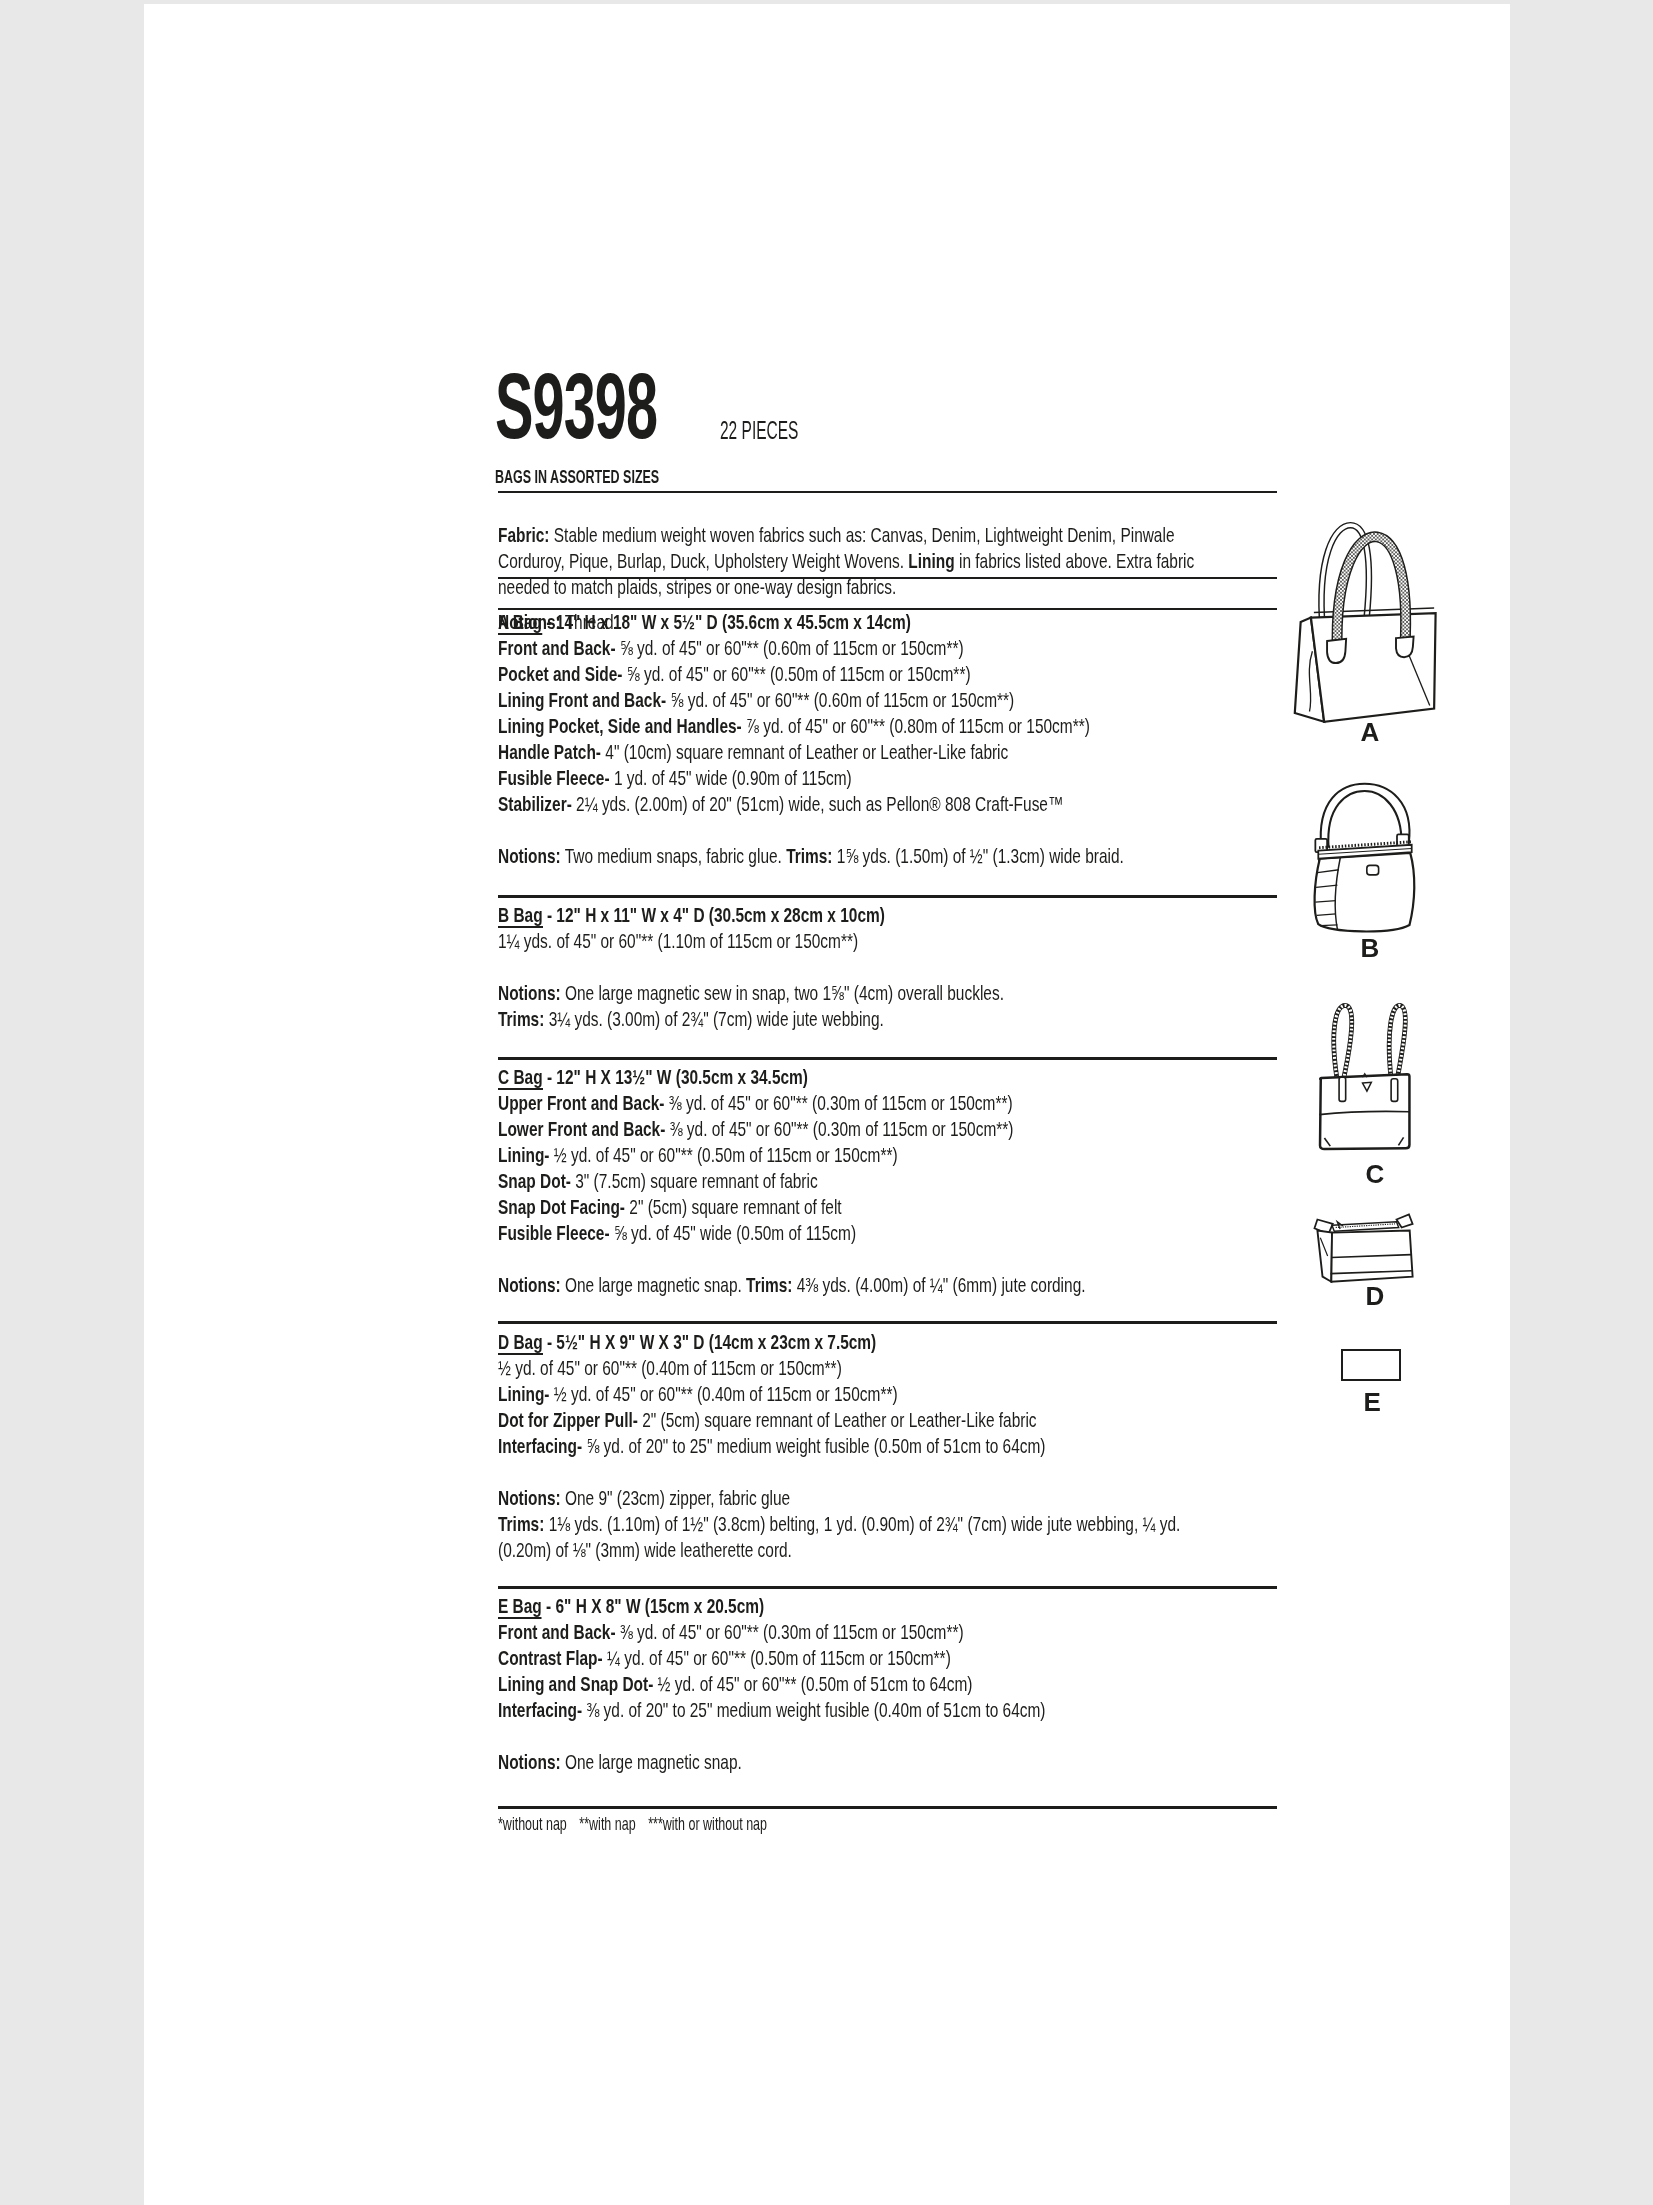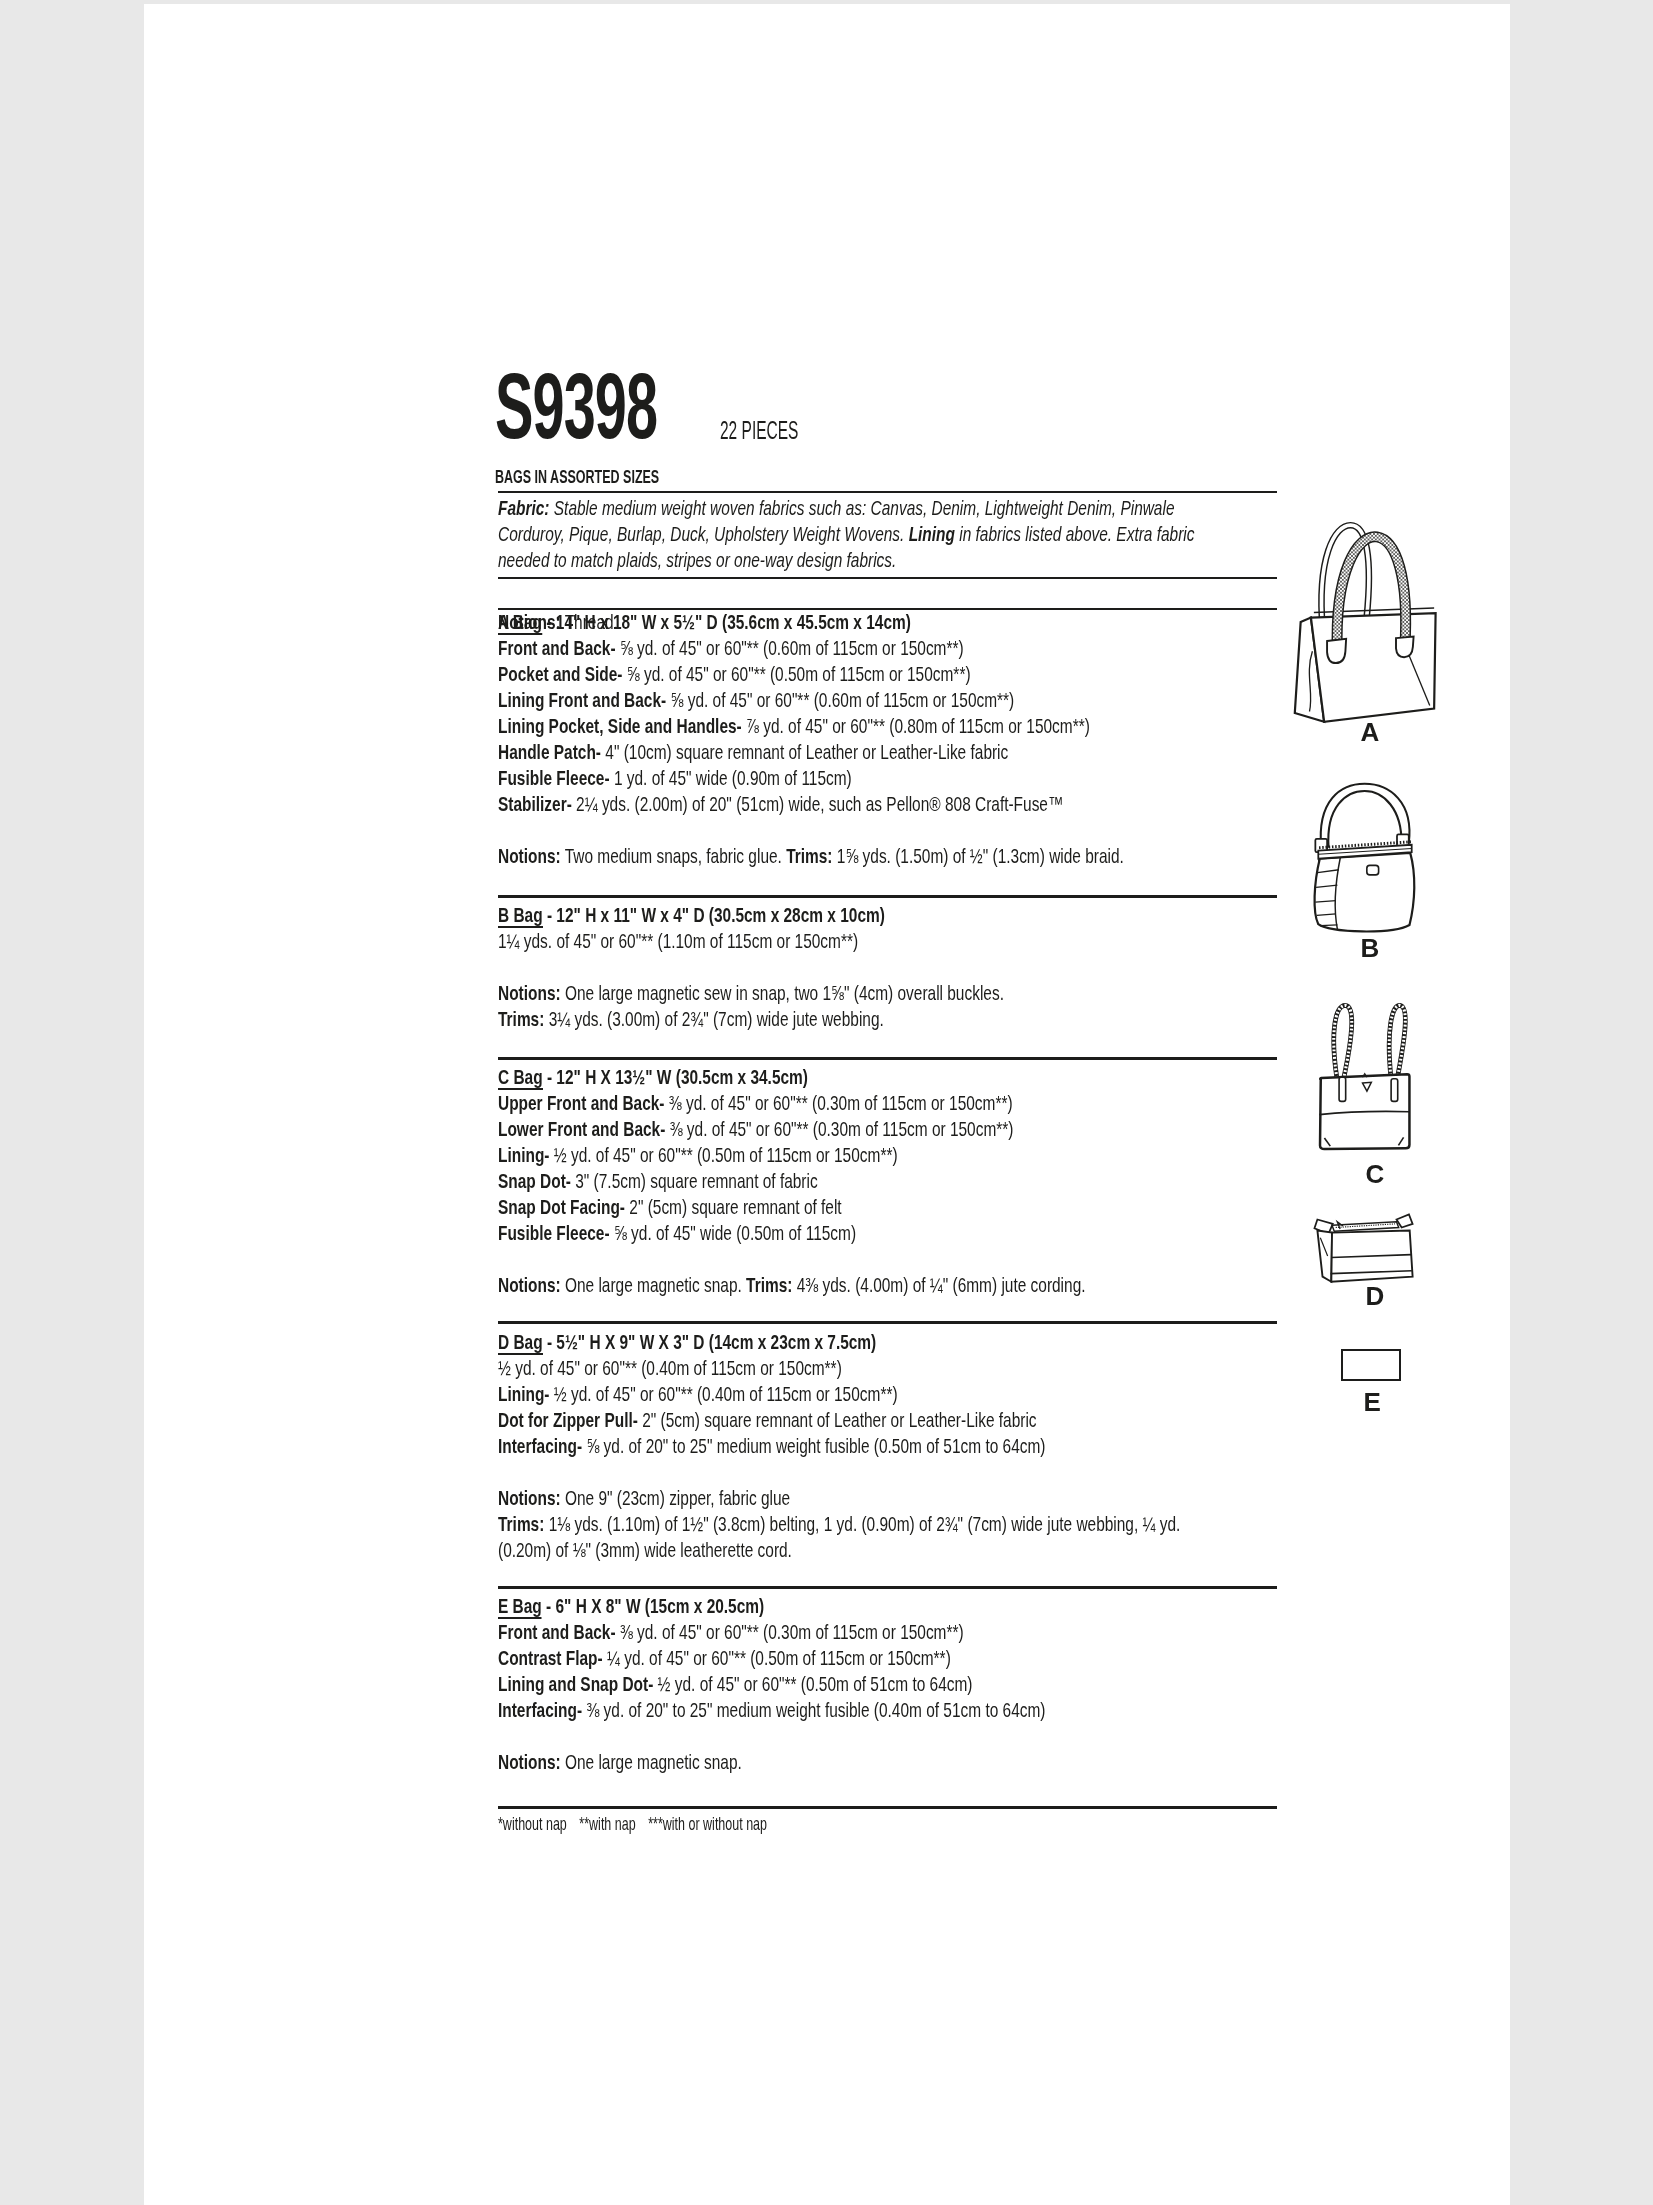--- a/index.html
+++ b/index.html
@@ -58,21 +58,21 @@
 
   <div class="rule" style="top:487px;height:2.2px;"></div>
   <div class="rule" style="top:573px;height:2.2px;"></div>
   <div class="rule" style="top:604px;height:2.2px;"></div>
   <div class="rule" style="top:891px;height:2.9px;"></div>
   <div class="rule" style="top:1053px;height:2.9px;"></div>
   <div class="rule" style="top:1317px;height:2.9px;"></div>
   <div class="rule" style="top:1582px;height:2.9px;"></div>
   <div class="rule" style="top:1802px;height:2.9px;"></div>
 
-  <div class="sec" style="top:491px;font-style:italic;">
+  <div class="sec" style="top:518px;">
     <div class="ln"><span class="b">Fabric:</span> <span>Stable medium weight woven fabrics such as: Canvas, Denim, Lightweight Denim, Pinwale</span></div>
     <div class="ln"><span>Corduroy, Pique, Burlap, Duck, Upholstery Weight Wovens.</span> <span class="b">Lining</span> <span>in fabrics listed above. Extra fabric</span></div>
     <div class="ln"><span>needed to match plaids, stripes or one-way design fabrics.</span></div>
   </div>
 
   <div class="sec" style="top:605px;">
     <div class="ln"><span class="b">Notions:</span> <span>Thread.</span></div>
   </div>
 
   <div class="sec" style="top:605px;">

